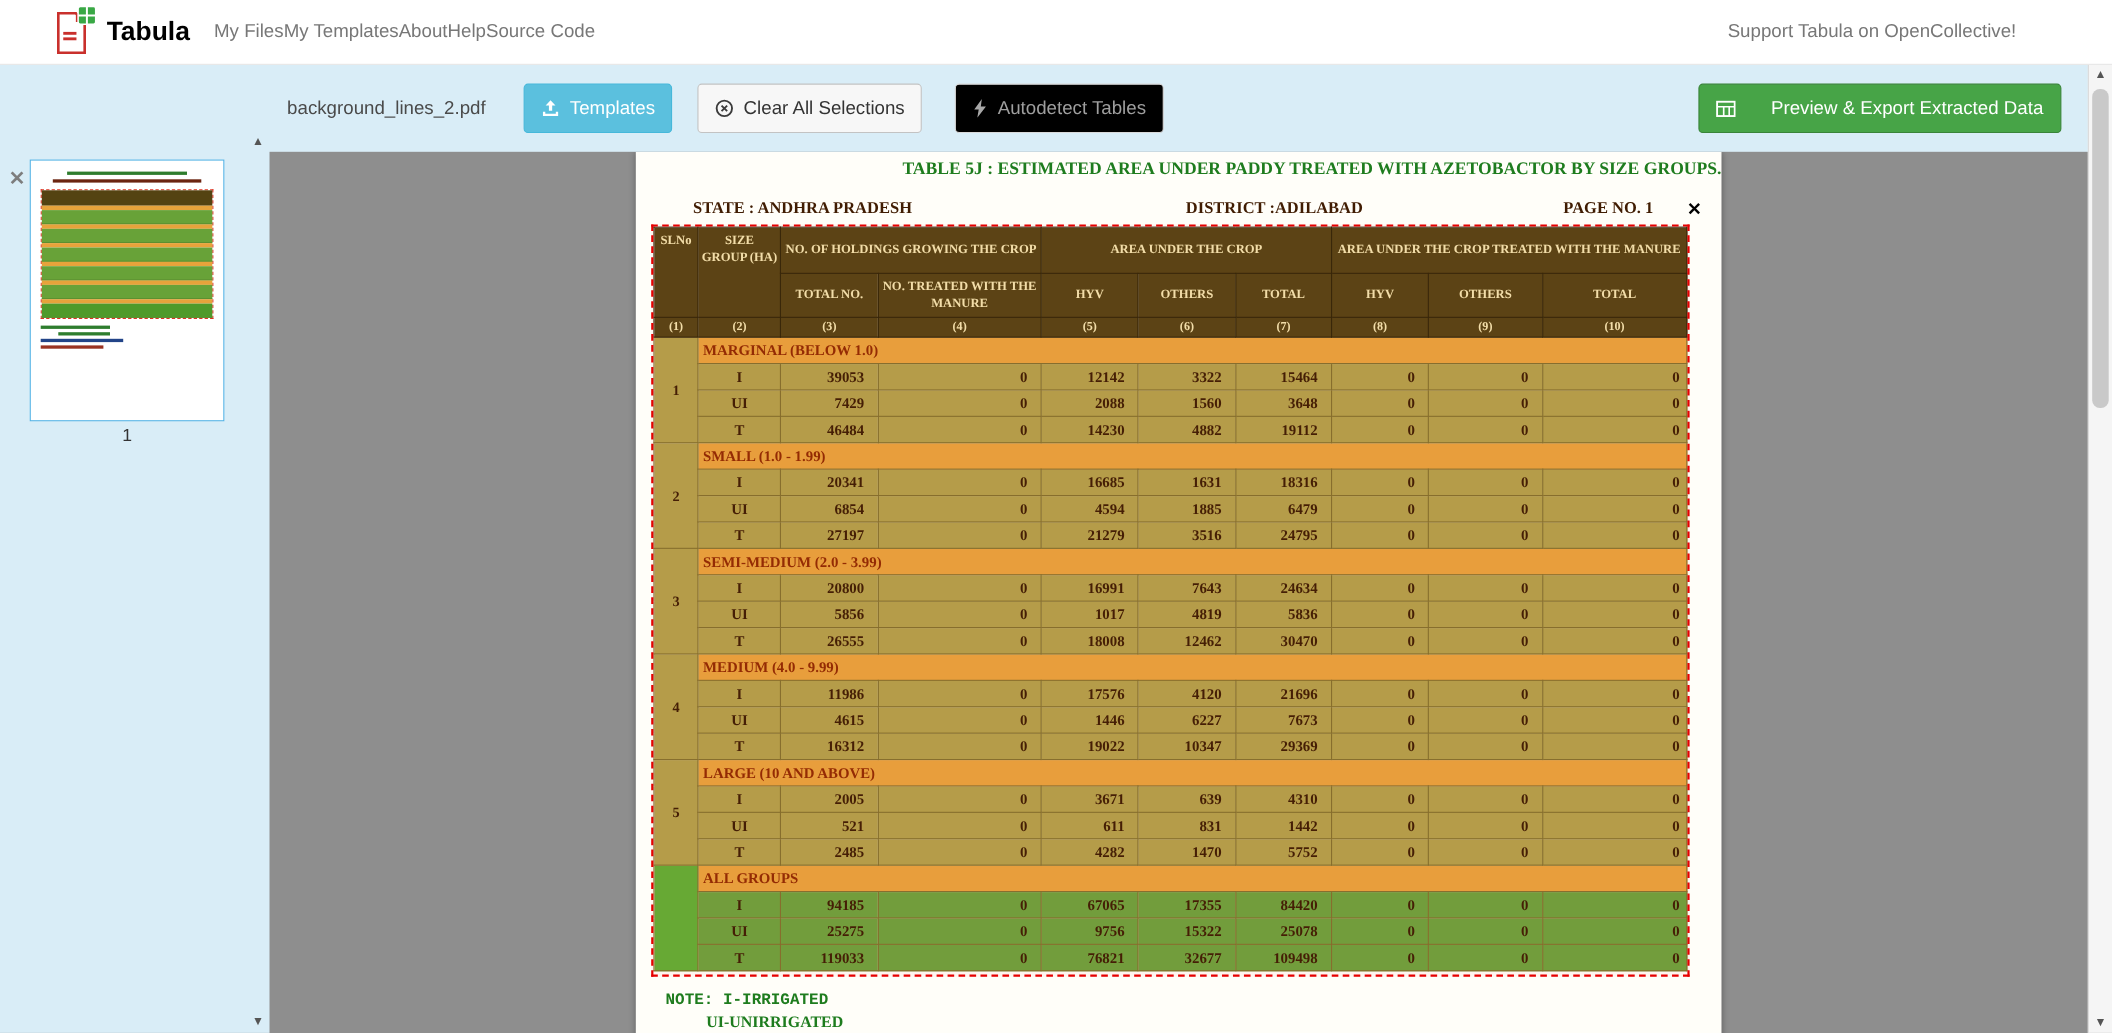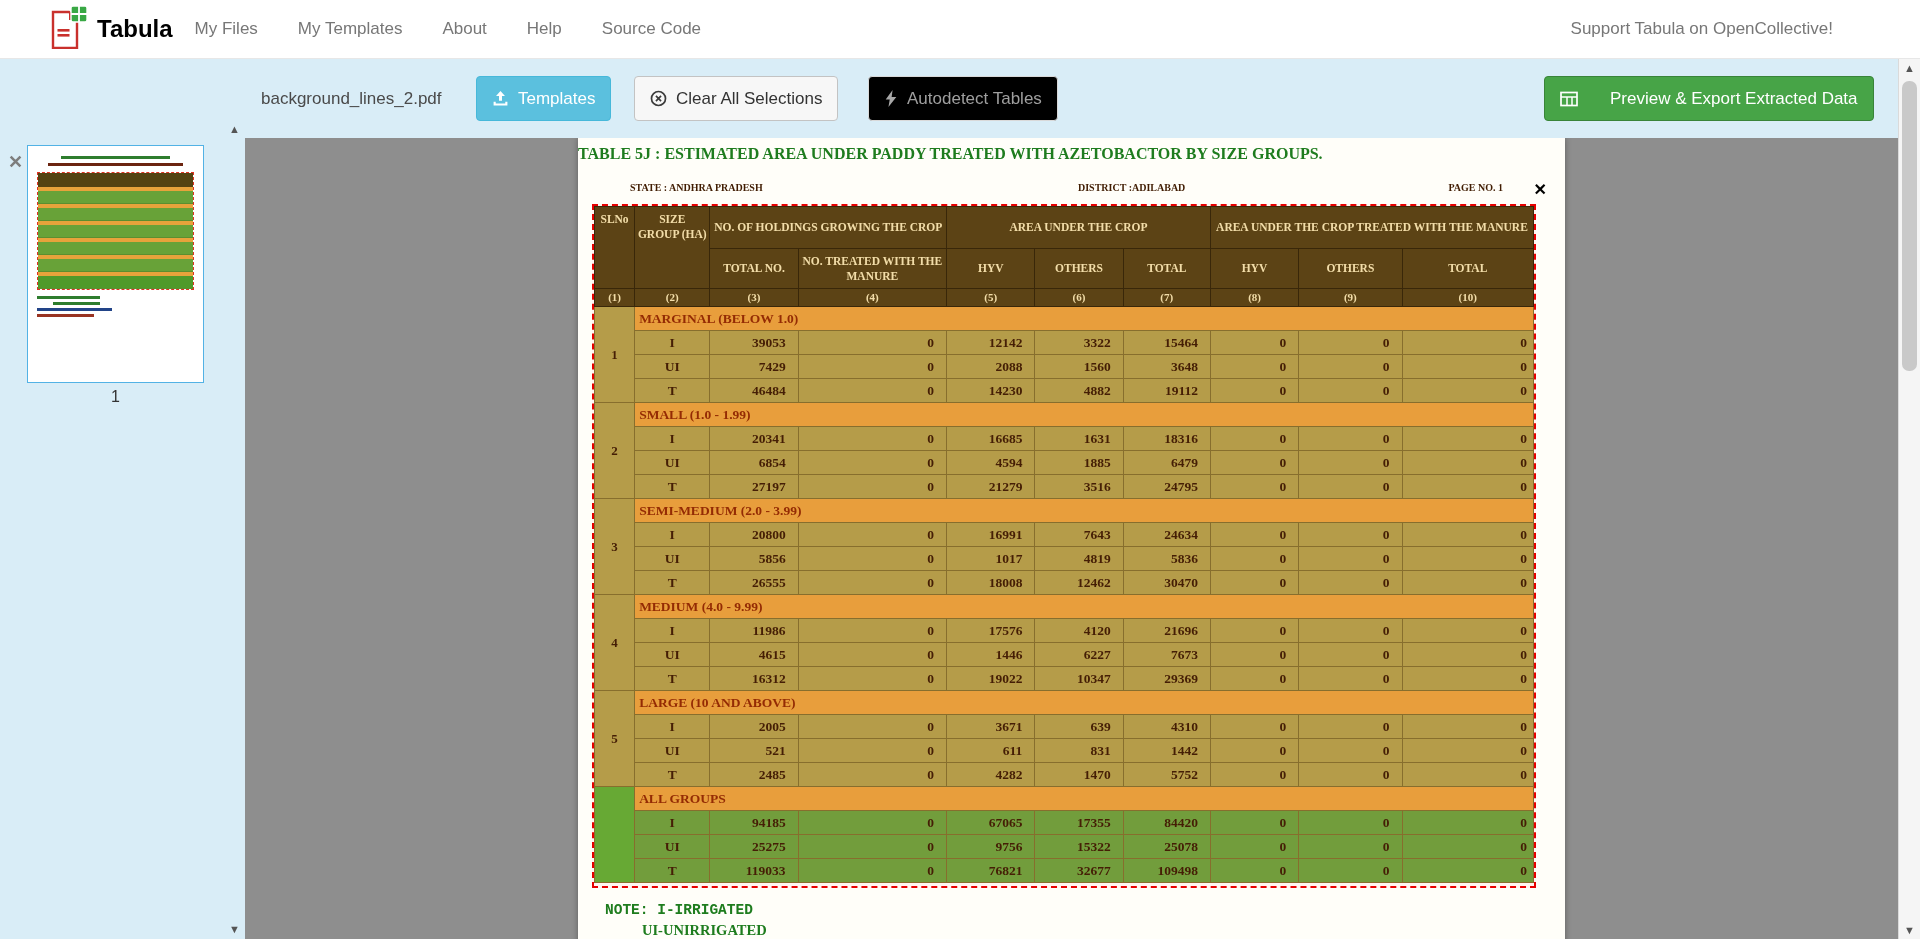--- a/index.html
+++ b/index.html
@@ -5,21 +5,21 @@
   * { margin:0; padding:0; box-sizing:border-box; }
   html,body { width:1920px; height:939px; }
   body { position:relative; overflow:hidden; background:#8e8e8e; font-family:"Liberation Sans", sans-serif; }
   a { text-decoration:none; cursor:pointer; }
 
   
   .navbar { position:absolute; top:0; left:0; width:100%; height:59px; background:#fff;
             border-bottom:1px solid #e7e7e7; display:flex; align-items:center; padding-left:51px; z-index:30; }
   .logo { display:flex; align-items:center; }
   .brand { font-size:24px; font-weight:700; color:#000; margin-left:9px; }
-  .nav-links { display:flex; gap:40px; margin-left:22px; }
+  .nav-links { display:flex; margin-left:22px; }
   .nav-link { color:#777; font-size:17px; }
   .support-link { margin-left:auto; margin-right:87px; color:#777; font-size:17px; }
 
   
   .bluebar { position:absolute; top:59px; left:0; right:0; height:79px; background:#d9edf7; z-index:2; }
   .filename { position:absolute; top:89px; left:261px; font-size:17px; color:#4a4a4a; z-index:12; }
   .btn { position:absolute; top:76px; height:45px; display:flex; align-items:center; gap:9px;
          padding:0 15px; border-radius:4px; font-size:17px; z-index:12; cursor:pointer;
          border:1px solid transparent; white-space:nowrap; }
   .btn svg { flex:none; display:block; }
@@ -48,24 +48,24 @@
   .tn1 { width:40%; background:#2e7d2e; }
   .tn2 { width:30%; margin-left:10%; background:#2e7d2e; }
   .tn3 { width:48%; background:#224488; }
   .tn4 { width:36%; background:#993322; }
   .thumb-label { position:absolute; top:329px; left:27px; width:177px; text-align:center; font-size:16px; color:#333; }
 
   
   .main { position:absolute; top:138px; left:245px; right:22px; bottom:0; background:#8e8e8e; overflow:hidden; z-index:1; }
   .pdf-page { position:relative; width:987px; height:815px; margin:0 auto; background:#fffef9;
               font-family:"Liberation Serif","DejaVu Serif",serif; box-shadow:0 0 6px rgba(0,0,0,.35); }
-  .doc-title { position:absolute; top:7px; left:0; width:100%; text-align:left;
+  .doc-title { position:absolute; top:7px; left:0; width:100%; text-align:right;
                font-size:16px; font-weight:bold; color:#1e7c1e; }
   .doc-meta  { position:absolute; top:44px; left:0; width:100%; height:20px;
-               font-size:10px; font-weight:bold; color:#401c02; }
+               font-size:15px; font-weight:bold; color:#401c02; }
   .meta-state    { position:absolute; left:52px; }
   .meta-district { position:absolute; left:500px; }
   .meta-page     { position:absolute; right:62px; }
   .sel-close { position:absolute; top:42px; right:18px; font-size:16px; font-weight:bold; color:#000;
                z-index:8; cursor:pointer; font-family:"Liberation Sans",sans-serif; }
 
   
   .doc-table { position:absolute; top:68px; left:16px; width:940px; border-collapse:collapse; table-layout:fixed; }
   .doc-table th { background:#544312; color:#f2e5ae; border:1px solid #2f2506; font-weight:bold;
                   font-size:11.5px; line-height:1.3; padding:2px 2px; text-align:center; vertical-align:middle; }

